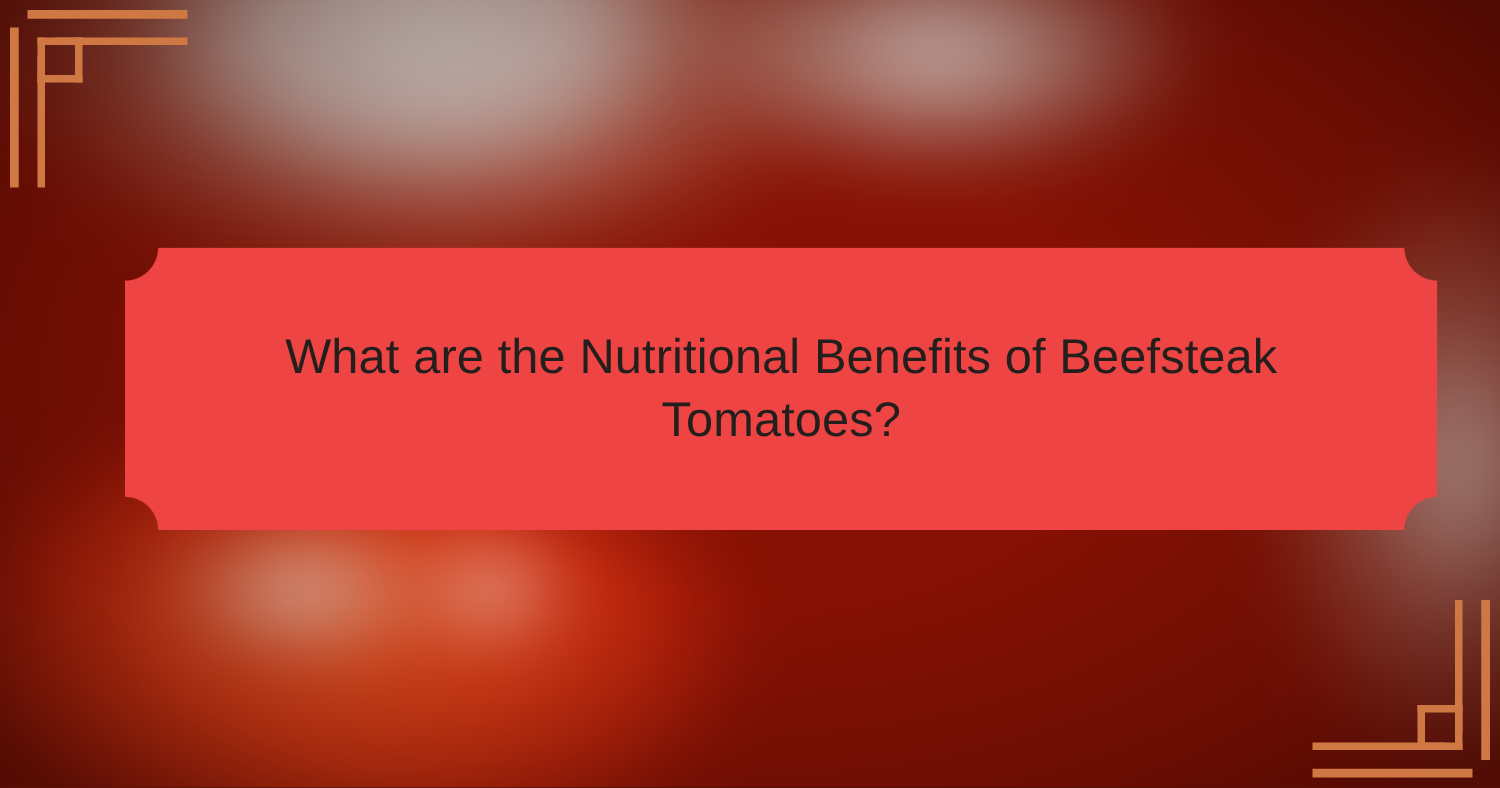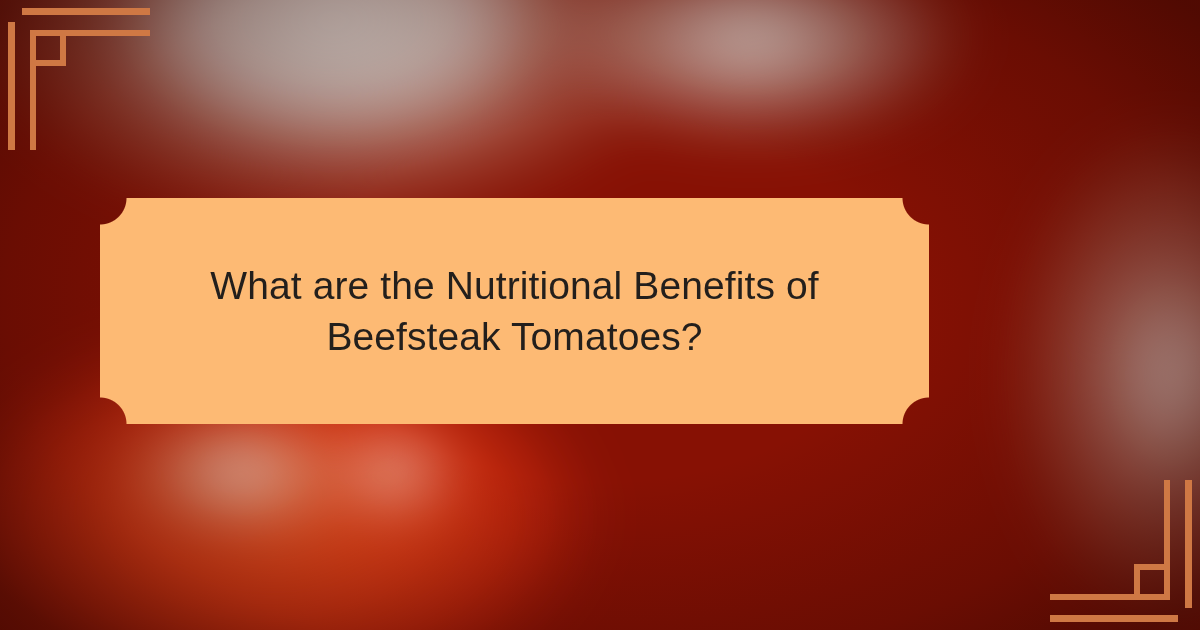--- a/index.html
+++ b/index.html
@@ -95,23 +95,23 @@
   .c-sq-t    { left: 30px;  top: 30px;  width: 36px;  height: 6px; }
   .c-sq-l    { left: 30px;  top: 30px;  width: 6px;   height: 36px; }
   .c-sq-r    { left: 60px;  top: 30px;  width: 6px;   height: 36px; }
   .c-sq-b    { left: 30px;  top: 60px;  width: 36px;  height: 6px; }
 
   
   .card {
     position: absolute;
     left: 100px;
     top: 198px;
-    width: 829px;
+    width: 1050px;
     height: 226px;
-    background: #fdba74;
+    background: #ef4444;
     display: flex;
     align-items: center;
     justify-content: center;
     
     -webkit-mask-image:
       radial-gradient(circle 26px at 0 0, transparent 0 26px, #000 27px),
       radial-gradient(circle 26px at 100% 0, transparent 0 26px, #000 27px),
       radial-gradient(circle 26px at 0 100%, transparent 0 26px, #000 27px),
       radial-gradient(circle 26px at 100% 100%, transparent 0 26px, #000 27px);
     -webkit-mask-composite: source-in;

